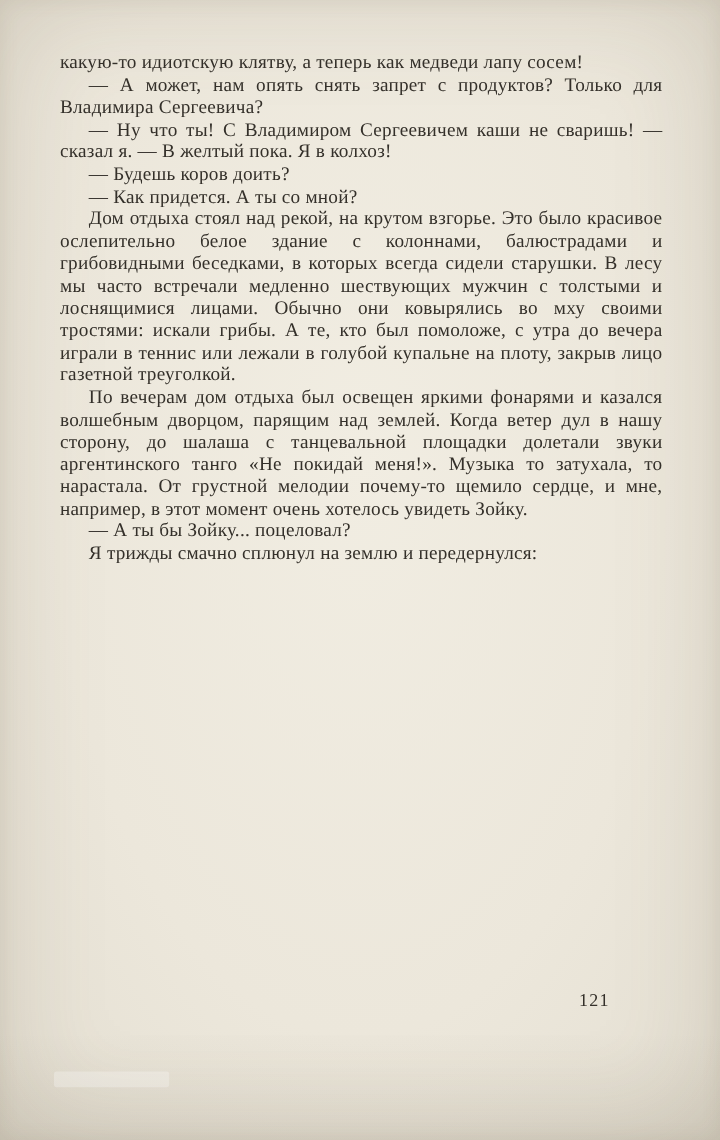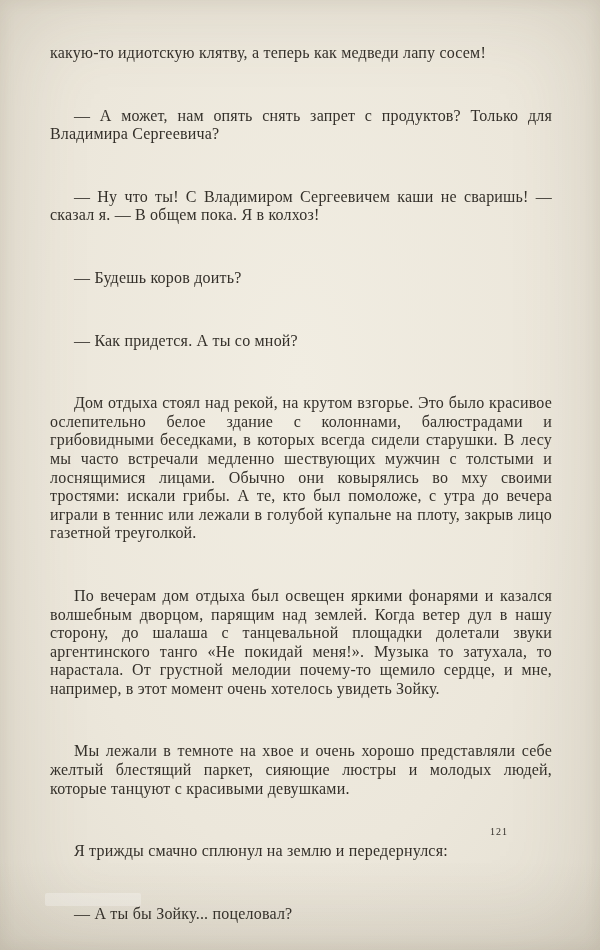--- a/index.html
+++ b/index.html
@@ -37,52 +37,50 @@
     font-size: 16px;
     line-height: 18.6px;
     text-align: justify;
     letter-spacing: 0.2px;
   }
   .text-block p {
     margin: 0;
   }
   .text-block p.indent {
     text-indent: 24px;
-    margin-top: 44px;
   }
   .page-number {
     position: absolute;
     top: 826px;
     right: 92px;
     color: #34302a;
-    font-size: 10px;
+    font-size: 15px;
     letter-spacing: 1px;
   }
   .artifact {
     position: absolute;
     left: 45px;
     bottom: 44px;
     width: 96px;
     height: 13px;
     background: rgba(255, 255, 255, 0.30);
     border-radius: 2px;
     pointer-events: none;
   }
 </style>
 </head>
 <body>
 
 <div class="page">
   <div class="text-block">
       <p class="">какую-то идиотскую клятву, а теперь как медведи лапу сосем!</p>
       <p class="indent">— А может, нам опять снять запрет с продуктов? Только для Владимира Сергеевича?</p>
-      <p class="indent">— Ну что ты! С Владимиром Сергеевичем каши не сваришь! — сказал я. — В общем пока. Я в колхоз!</p>
+      <p class="indent">— Ну что ты! С Владимиром Сергеевичем каши не сваришь! — сказал я. — В желтый пока. Я в колхоз!</p>
       <p class="indent">— Будешь коров доить?</p>
       <p class="indent">— Как придется. А ты со мной?</p>
       <p class="indent">Дом отдыха стоял над рекой, на крутом взгорье. Это было красивое ослепительно белое здание с колоннами, балюстрадами и грибовидными беседками, в которых всегда сидели старушки. В лесу мы часто встречали медленно шествующих мужчин с толстыми и лоснящимися лицами. Обычно они ковырялись во мху своими тростями: искали грибы. А те, кто был помоложе, с утра до вечера играли в теннис или лежали в голубой купальне на плоту, закрыв лицо газетной треуголкой.</p>
       <p class="indent">По вечерам дом отдыха был освещен яркими фонарями и казался волшебным дворцом, парящим над землей. Когда ветер дул в нашу сторону, до шалаша с танцевальной площадки долетали звуки аргентинского танго «Не покидай меня!». Музыка то затухала, то нарастала. От грустной мелодии почему-то щемило сердце, и мне, например, в этот момент очень хотелось увидеть Зойку.</p>
-      <p class="indent">Мы лежали в темноте на хвое и очень хорошо представляли себе желтый блестящий паркет, сияющие люстры и молодых людей, которые танцуют с красивыми девушками.</p>
+      <p class="indent">— А ты бы Зойку... поцеловал?</p>
       <p class="indent">Я трижды смачно сплюнул на землю и передернулся:</p>
-      <p class="indent">— А ты бы Зойку... поцеловал?</p>
     </div>
   <div class="page-number">121</div>
   <div class="artifact"></div>
 </div>
 
 </body></html>

